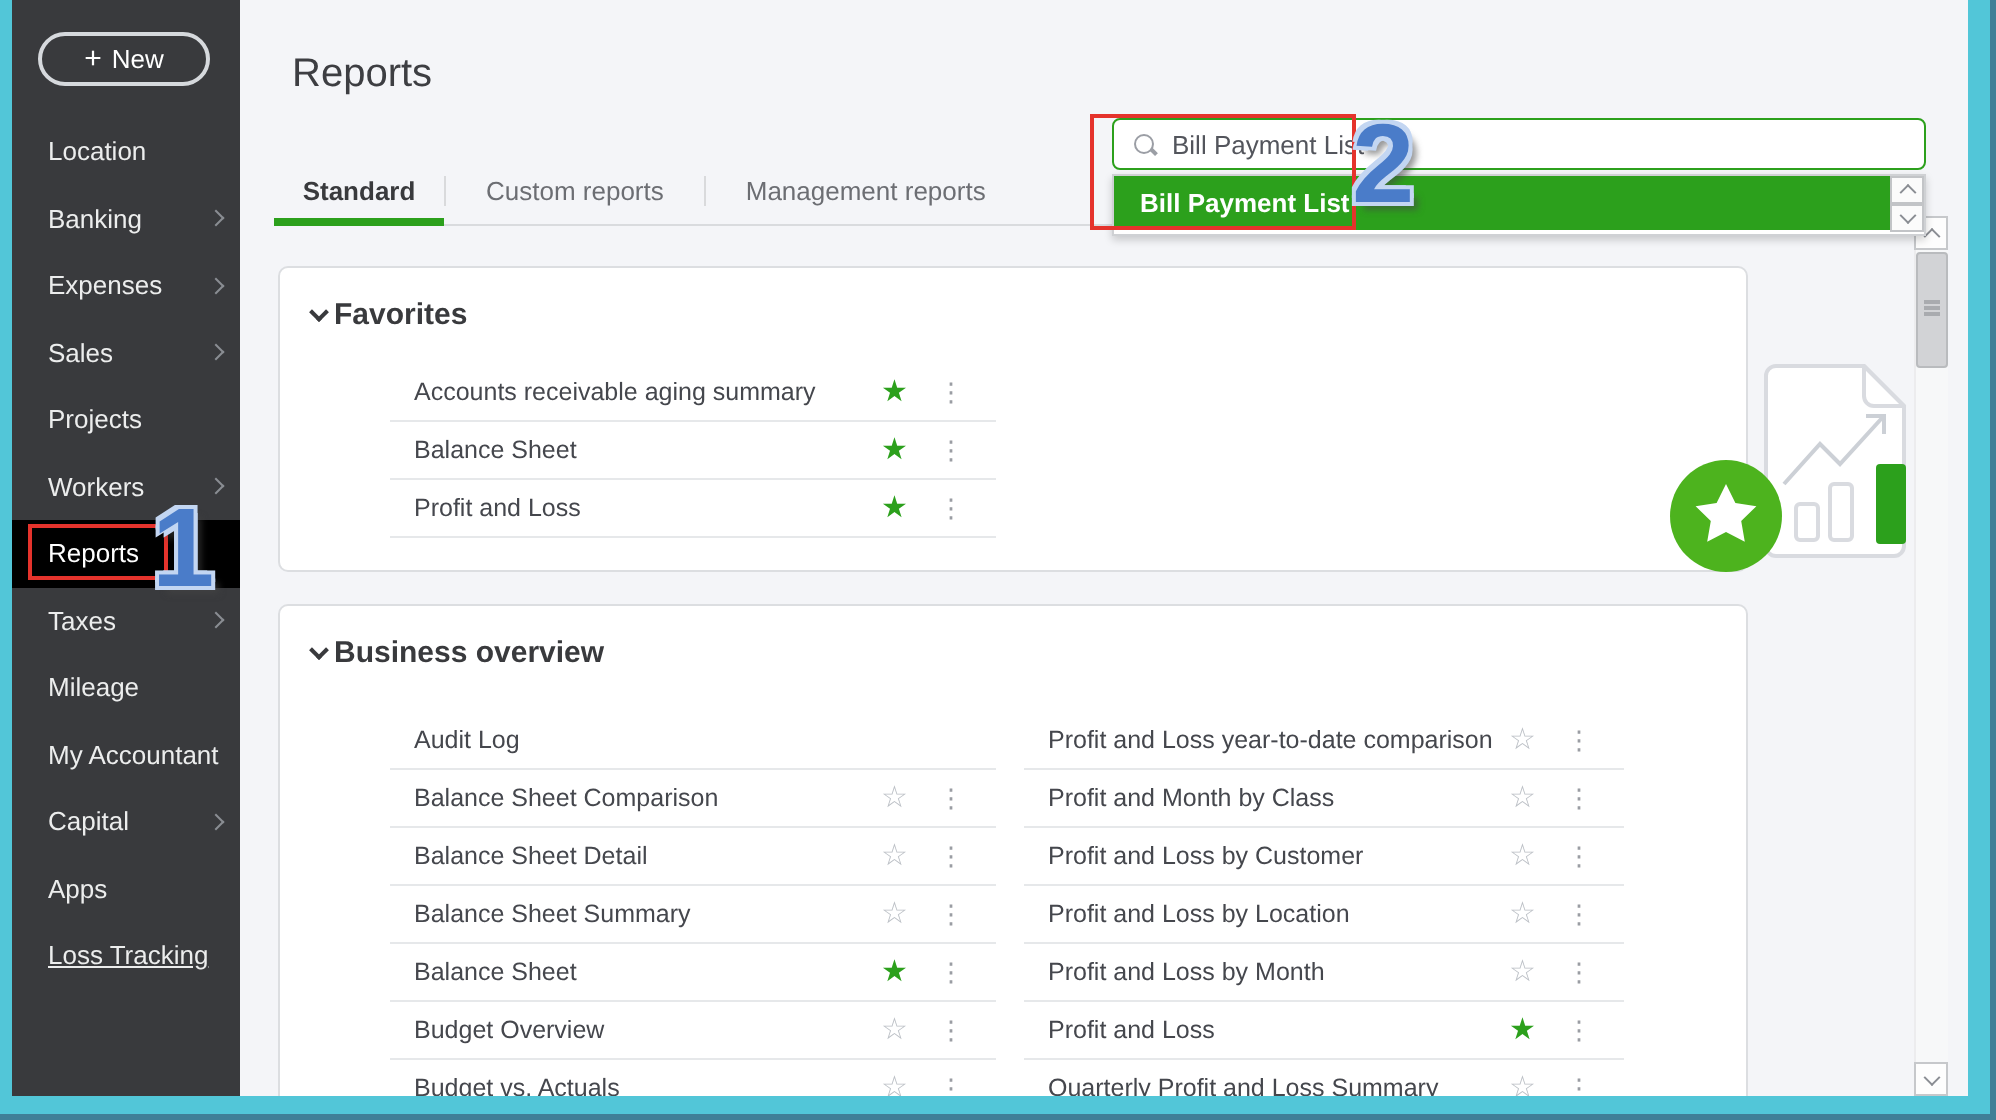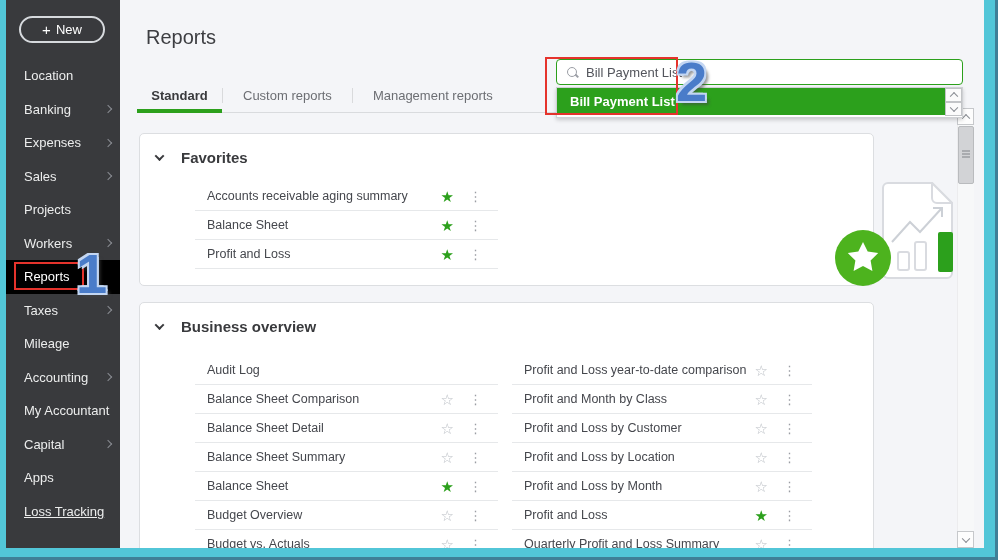--- a/index.html
+++ b/index.html
@@ -49,21 +49,21 @@
   .dd-scroll { position:absolute; right:0; top:0; width:17px; height:28px; }
   .dd-btn { position:relative; width:17px; height:14px; background:#fbfbfb; border:1px solid #c2c4c7; cursor:pointer; }
   .chevron-up, .chevron-down { position:absolute; left:50%; top:50%; width:6px; height:6px; border-left:1.5px solid #8a8d93; border-top:1.5px solid #8a8d93; }
   .chevron-up { transform:translate(-50%,-30%) rotate(45deg); }
   .chevron-down { transform:translate(-50%,-70%) rotate(-135deg); }
 
   
   .card { position:absolute; left:19px; width:735px; background:#fff; border:1px solid #dcdee1; border-radius:5px; }
   .card-favorites { top:133px; height:153px; }
   .card-business { top:302px; height:260px; }
-  .section-header { position:absolute; left:16px; top:15px; display:flex; align-items:center; gap:18px; cursor:pointer; }
+  .section-header { position:absolute; left:16px; top:15px; display:flex; align-items:center; gap:4px; cursor:pointer; }
   .sec-chev { width:7px; height:7px; border-left:2px solid #393a3d; border-bottom:2px solid #393a3d; transform:rotate(-45deg) translate(1px,-1px); }
   .sec-title { font-size:15px; font-weight:600; color:#393a3d; }
 
   .rows { position:absolute; }
   .rows-fav { left:55px; top:48px; width:303px; }
   .rows-left { left:55px; top:53px; width:303px; }
   .rows-right { left:372px; top:53px; width:300px; }
   .row { position:relative; height:29px; border-bottom:1px solid #e6e8ea; }
   .row-label { position:absolute; left:12px; top:50%; transform:translateY(-50%); font-size:12.5px; color:#45474d; cursor:pointer; white-space:nowrap; }
   .star { position:absolute; right:44px; top:50%; transform:translateY(-50%); font-size:15px; color:#bcc0c6; cursor:pointer; line-height:1; }
@@ -131,24 +131,20 @@
             <span class="lbl">Reports</span>
           </div>
         <div class="nav-item">
             <span class="lbl">Taxes</span>
             <span class="chev"></span>
           </div>
         <div class="nav-item">
             <span class="lbl">Mileage</span>
           </div>
         <div class="nav-item">
-            <span class="lbl">Accounting</span>
-            <span class="chev"></span>
-          </div>
-        <div class="nav-item">
             <span class="lbl">My Accountant</span>
           </div>
         <div class="nav-item">
             <span class="lbl">Capital</span>
             <span class="chev"></span>
           </div>
         <div class="nav-item">
             <span class="lbl">Apps</span>
           </div>
         <div class="nav-item underlined">

